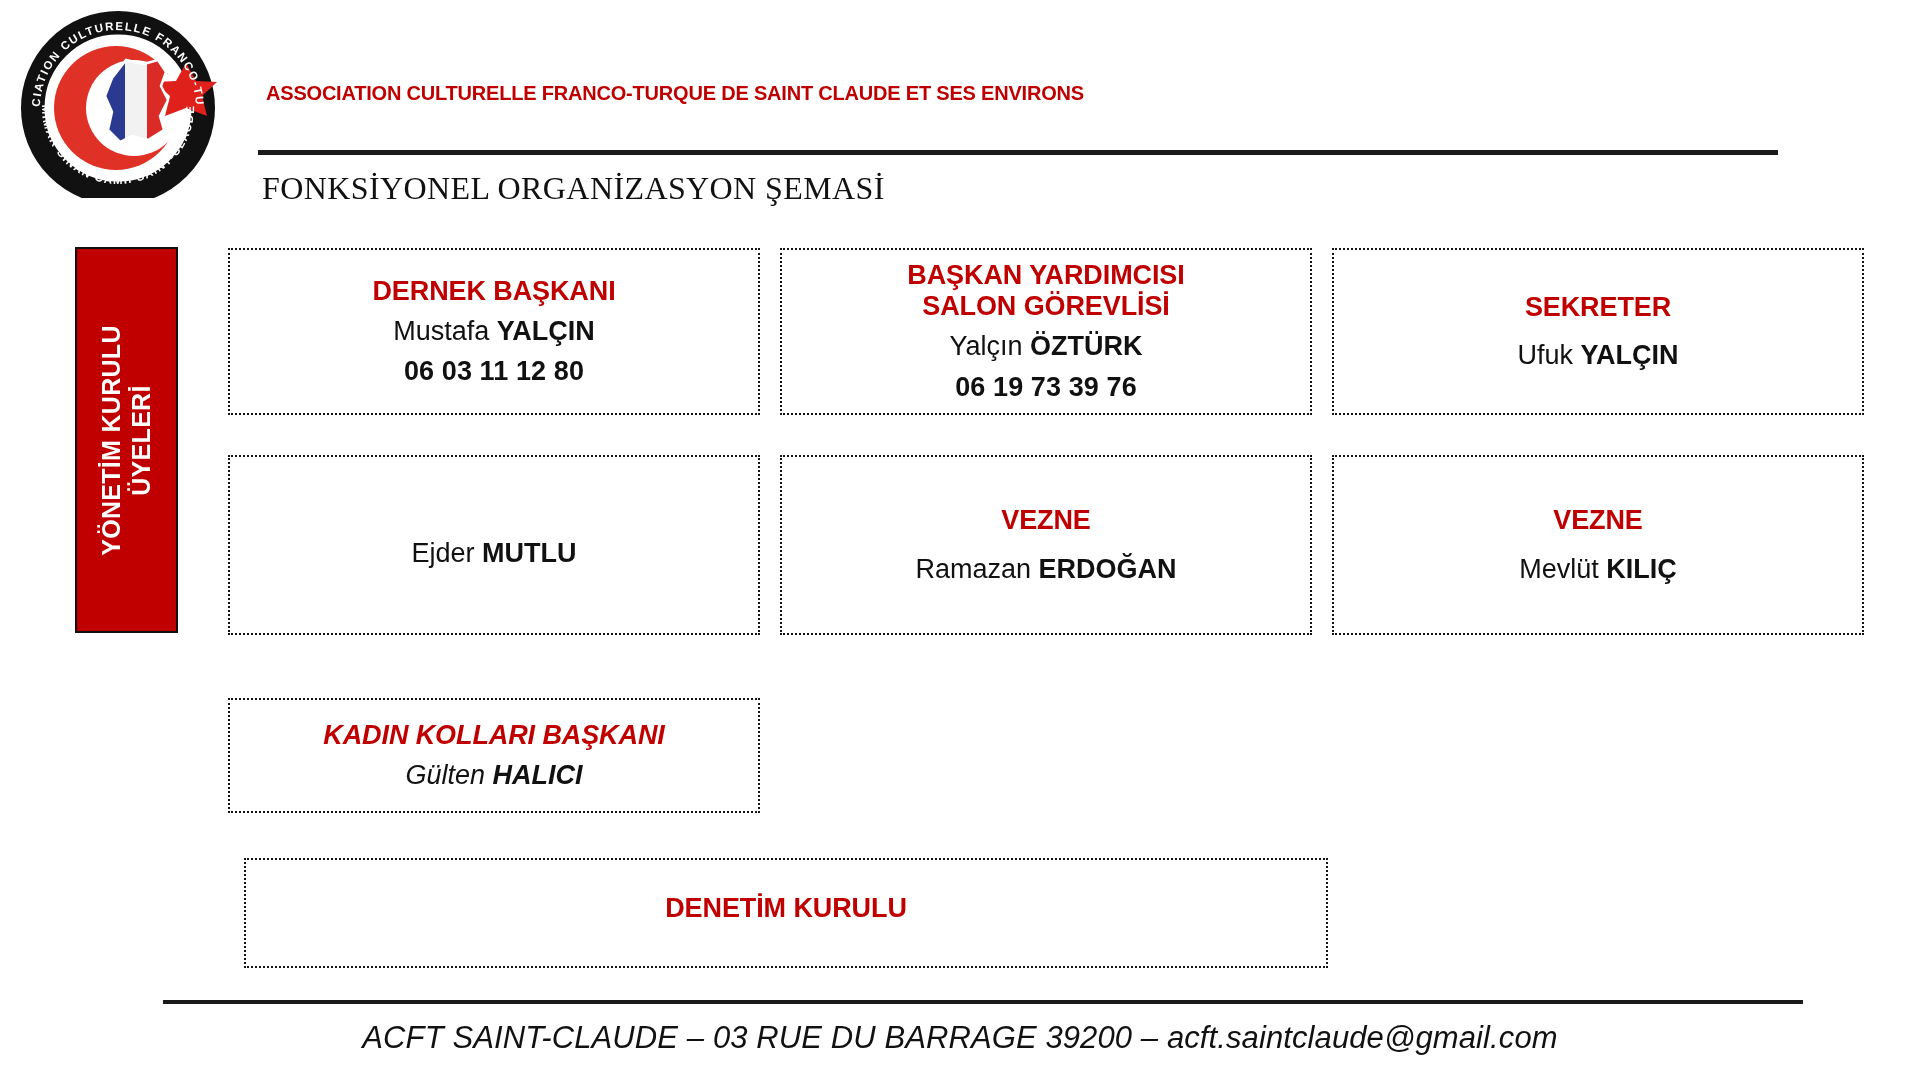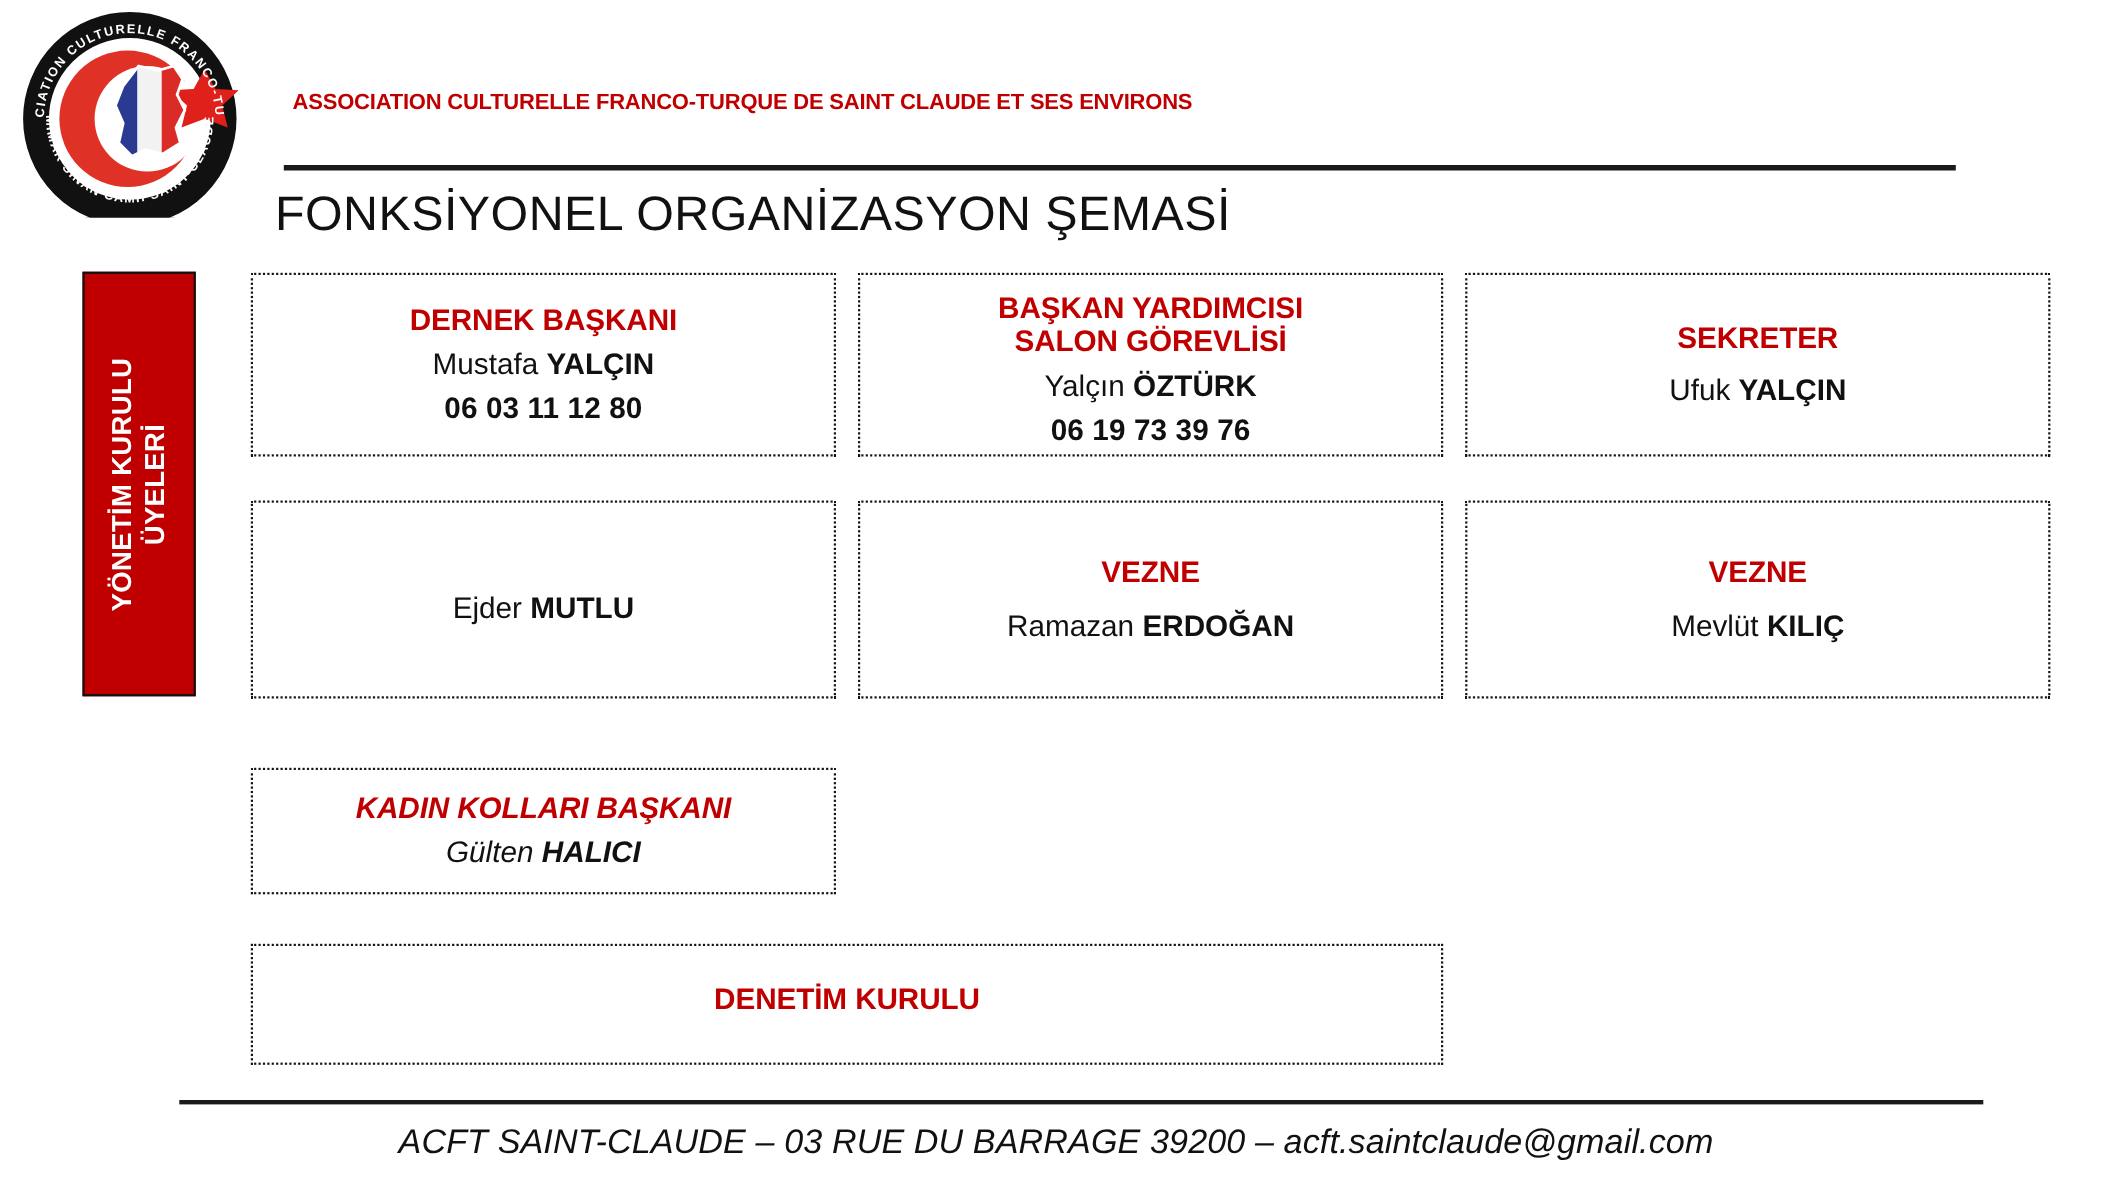--- a/index.html
+++ b/index.html
@@ -19,23 +19,24 @@
   .org-title {
     position:absolute; left:266px; top:82px; width:1560px;
     font-size:20px; font-weight:bold; letter-spacing:-0.2px;
     color:#C00000; white-space:nowrap;
   }
   .rule-top {
     position:absolute; left:258px; top:150px; width:1520px; height:5px;
     background:#1a1a1a;
   }
   .chart-title {
-    position:absolute; left:250px; top:170px;
-    font-size:44px; font-weight:400; color:#111111; letter-spacing:0.4px;
+    position:absolute; left:262px; top:170px;
+    font-size:32px; font-weight:400; color:#111111; letter-spacing:0.4px;
     white-space:nowrap;
+    font-family:Liberation Serif, serif;
   }
 
   
   .side-banner {
     position:absolute; left:75px; top:247px; width:103px; height:386px;
     background:#C00000; border:2.5px solid #111111;
     display:flex; align-items:center; justify-content:center;
   }
   .side-banner-text {
     transform:rotate(-90deg); white-space:nowrap;
@@ -58,30 +59,30 @@
     line-height:1.13; letter-spacing:-0.1px;
   }
   .person { font-size:27px; color:#111111; line-height:1.2; }
   .person b { font-weight:bold; }
   .phone { font-size:27px; font-weight:bold; color:#111111; letter-spacing:0.1px; }
   .gap-sm { height:9px; }
   .gap-md { height:17px; }
 
   
   #box-president   { left:228px;  top:248px;  width:532px; height:167px;text-align:right; }
-  #box-vicepres    { left:780px;  top:248px;  width:532px; height:167px;justify-content:flex-end; }
+  #box-vicepres    { left:780px;  top:248px;  width:532px; height:167px; }
   #box-secretary   { left:1332px; top:248px;  width:532px; height:167px;text-align:center; }
   
   #box-education   { left:228px;  top:455px;  width:532px; height:180px; }
   #box-treasurer-1 { left:780px;  top:455px;  width:532px; height:180px; }
   #box-treasurer-2 { left:1332px; top:455px;  width:532px; height:180px; }
   
   #box-women       { left:228px;  top:698px;  width:532px; height:115px;font-style:italic; }
   
-  #box-audit       { left:228px;  top:858px;  width:1084px; height:110px; }
+  #box-audit       { left:244px;  top:858px;  width:1084px; height:110px; }
 
   
   .rule-bottom {
     position:absolute; left:163px; top:1000px; width:1640px; height:4px;
     background:#1a1a1a;
   }
   .footer-text {
     position:absolute; left:0; top:1020px; width:1920px;
     text-align:center; font-size:31px; color:#111111; letter-spacing:0.1px;font-style:italic;
   }

